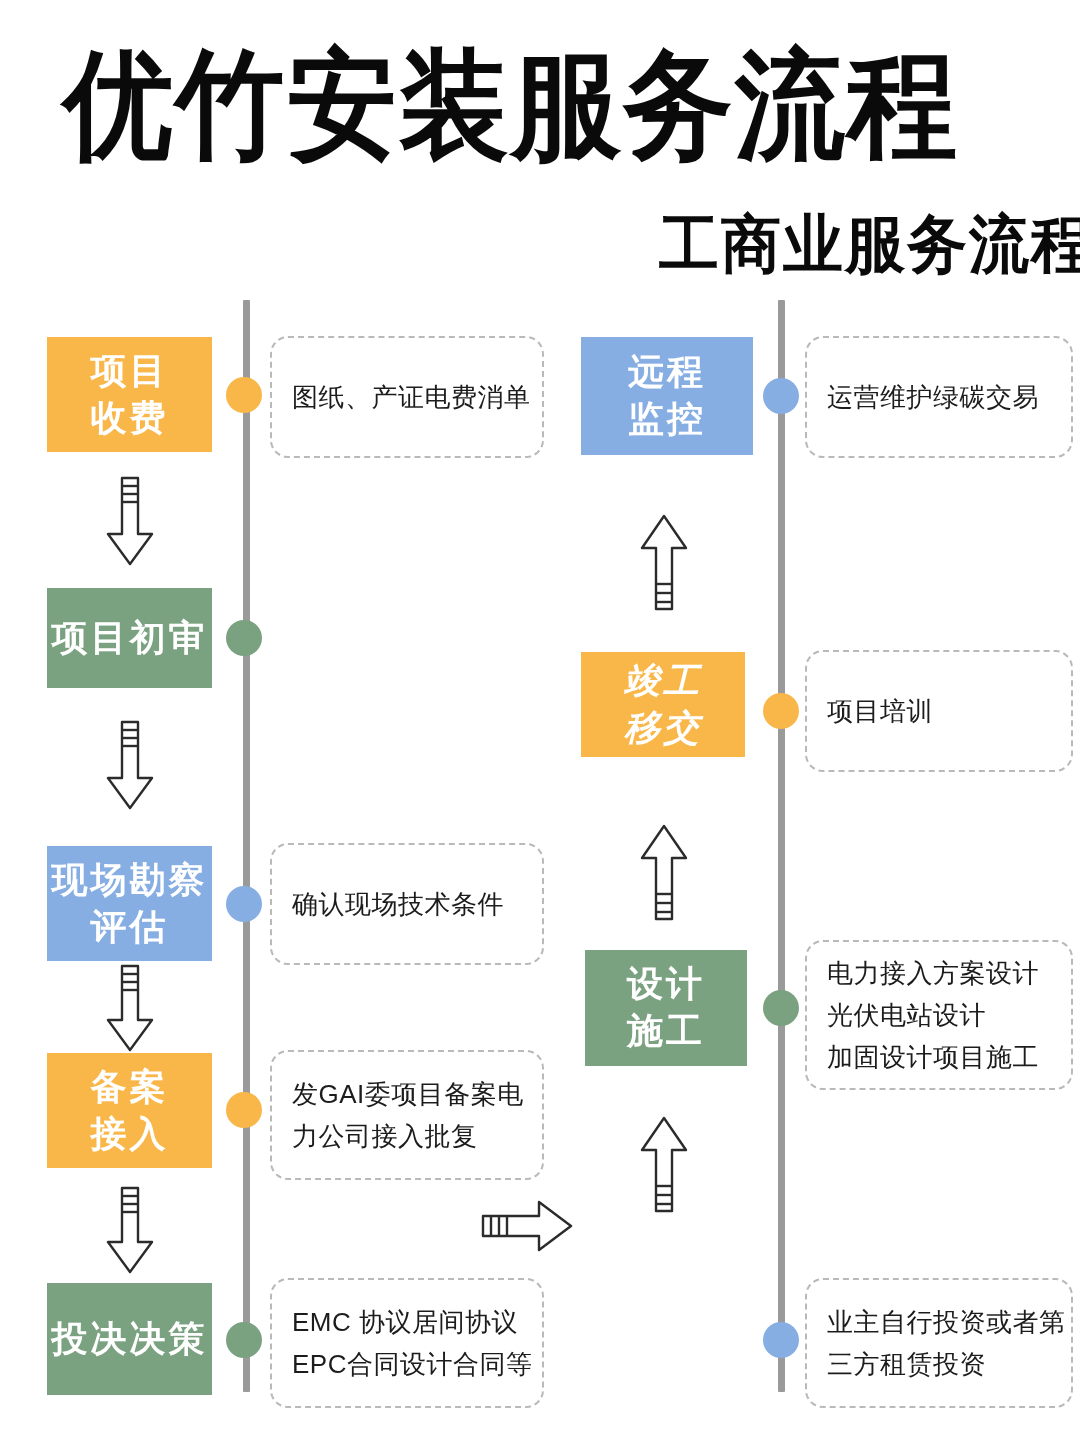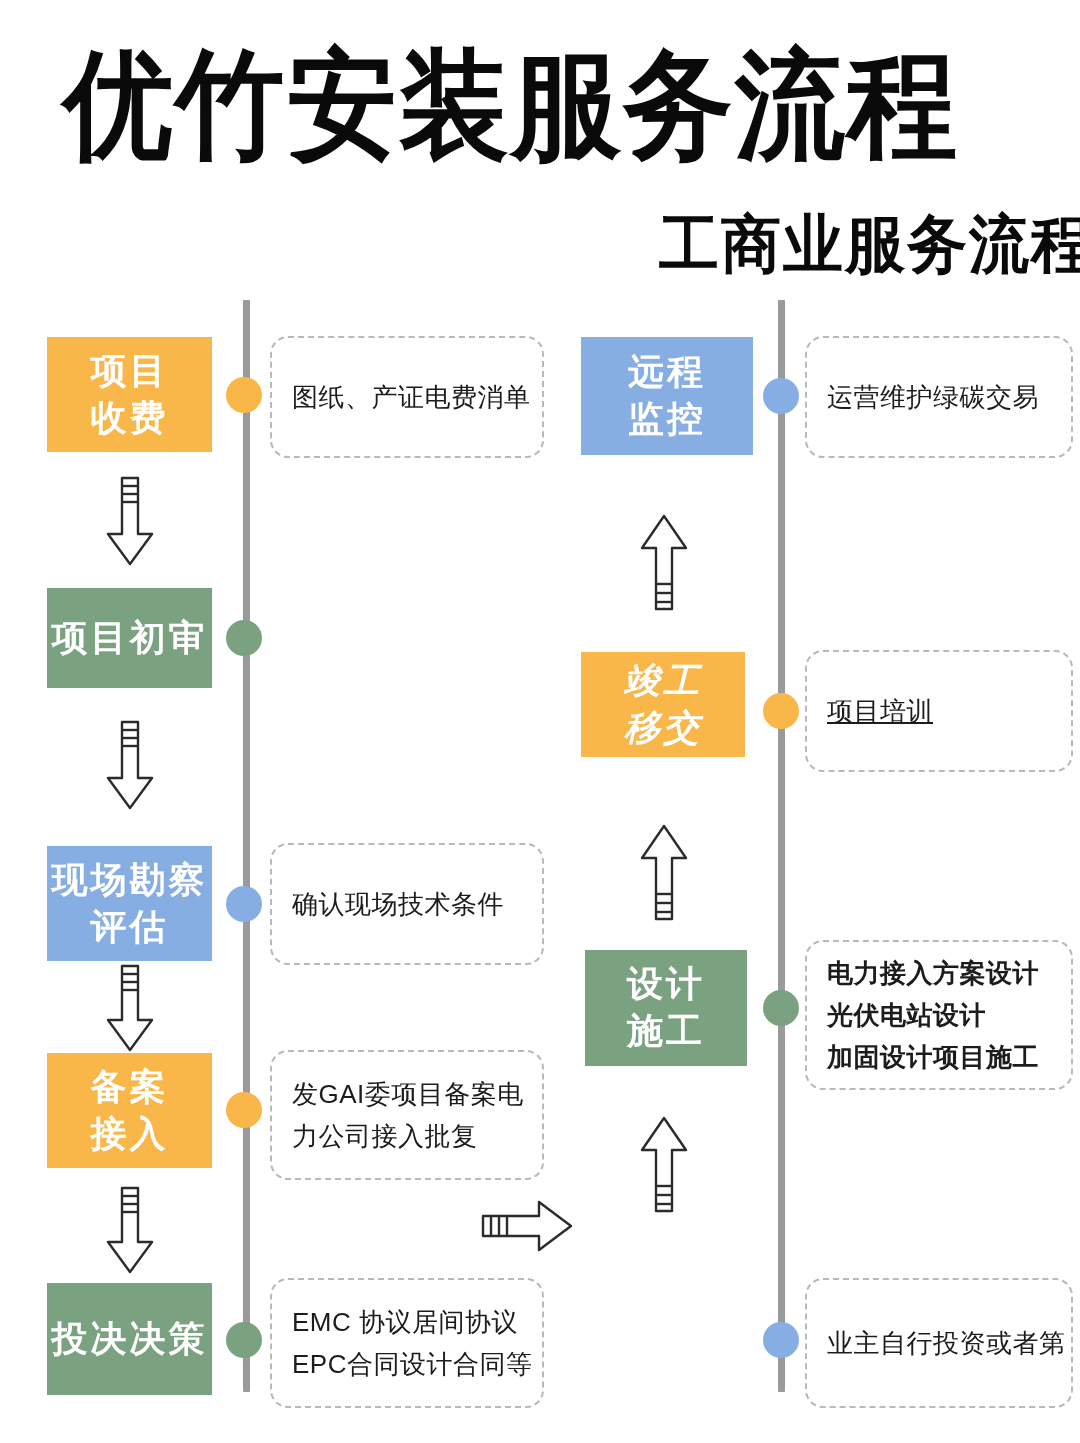--- a/index.html
+++ b/index.html
@@ -213,51 +213,52 @@
       <line x1="22" y1="83" x2="38" y2="83" stroke="#2b2b2b" stroke-width="2.4"></line>
       <line x1="22" y1="92" x2="38" y2="92" stroke="#2b2b2b" stroke-width="2.4"></line>
     </svg>
   </div>
 
   <div class="stage c-orange" style="left:544px;top:652px;width:164px;height:105px;font-style:italic;">
     <span>竣工</span>
     <span>移交</span>
   </div>
   <div class="dot d-orange" style="left:726px;top:693px;"></div>
-  <div class="card" style="left:768px;top:650px;width:268px;height:122px;text-decoration:underline;">
+  <div class="card" style="left:768px;top:650px;width:268px;height:122px;">
     <span class="line">项目培训</span>
   </div>
 
   <div class="arrow" style="left:597px;top:820px;width:60px;height:105px;">
     <svg width="60" height="105" viewBox="0 0 60 105">
       <path d="M30 6 L52 38 L38 38 L38 99 L22 99 L22 38 L8 38 Z" fill="#ffffff" stroke="#2b2b2b" stroke-width="2.4" stroke-linejoin="round"></path>
       <line x1="22" y1="74" x2="38" y2="74" stroke="#2b2b2b" stroke-width="2.4"></line>
       <line x1="22" y1="83" x2="38" y2="83" stroke="#2b2b2b" stroke-width="2.4"></line>
       <line x1="22" y1="92" x2="38" y2="92" stroke="#2b2b2b" stroke-width="2.4"></line>
     </svg>
   </div>
 
   <div class="stage c-green" style="left:548px;top:950px;width:162px;height:116px;">
     <span>设计</span>
     <span>施工</span>
   </div>
   <div class="dot d-green" style="left:726px;top:990px;"></div>
-  <div class="card" style="left:768px;top:940px;width:268px;height:150px;font-weight:bold;">
+  <div class="card" style="left:768px;top:940px;width:268px;height:150px;">
     <span class="line">电力接入方案设计</span>
     <span class="line">光伏电站设计</span>
     <span class="line">加固设计项目施工</span>
   </div>
 
   <div class="arrow" style="left:597px;top:1112px;width:60px;height:105px;">
     <svg width="60" height="105" viewBox="0 0 60 105">
       <path d="M30 6 L52 38 L38 38 L38 99 L22 99 L22 38 L8 38 Z" fill="#ffffff" stroke="#2b2b2b" stroke-width="2.4" stroke-linejoin="round"></path>
       <line x1="22" y1="74" x2="38" y2="74" stroke="#2b2b2b" stroke-width="2.4"></line>
       <line x1="22" y1="83" x2="38" y2="83" stroke="#2b2b2b" stroke-width="2.4"></line>
       <line x1="22" y1="92" x2="38" y2="92" stroke="#2b2b2b" stroke-width="2.4"></line>
     </svg>
   </div>
 
   <div class="dot d-blue" style="left:726px;top:1322px;"></div>
   <div class="card" style="left:768px;top:1278px;width:268px;height:130px;">
     <span class="line">业主自行投资或者第</span>
+    <span class="line">三方租赁投资</span>
   </div>
 
 </div>
 
 </body></html>

